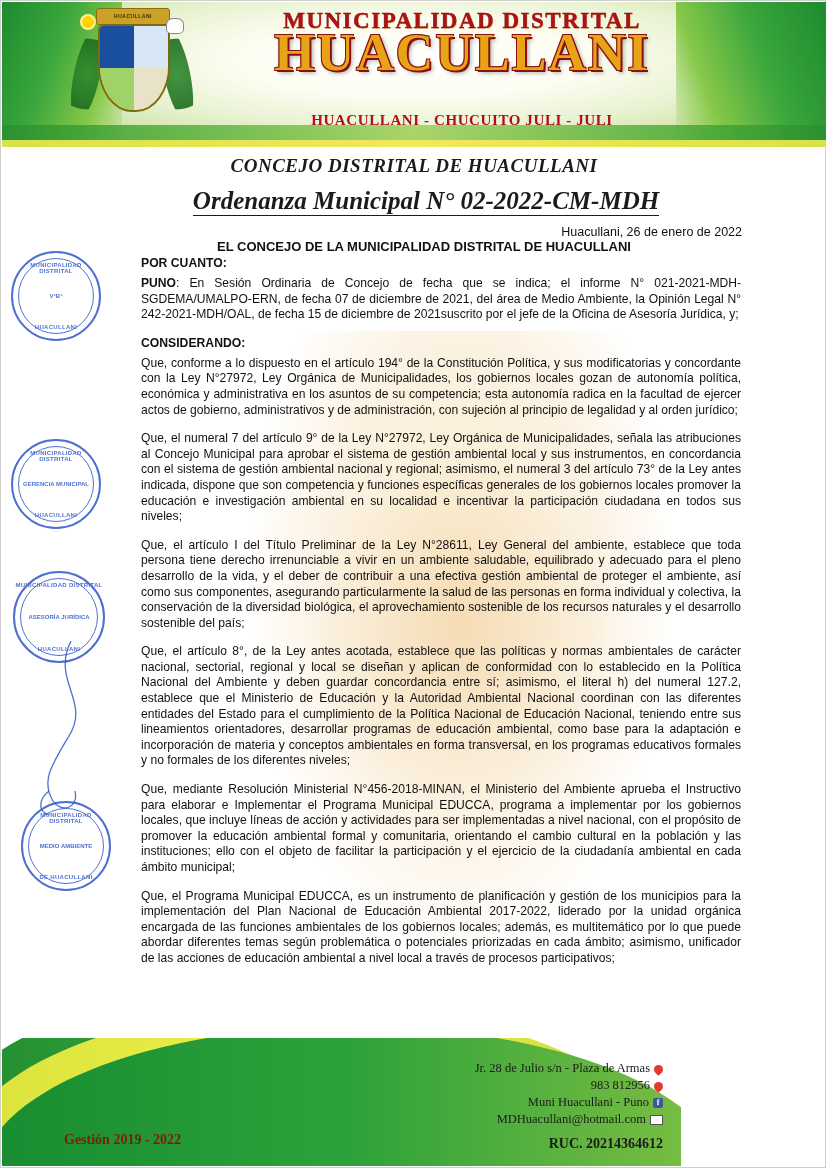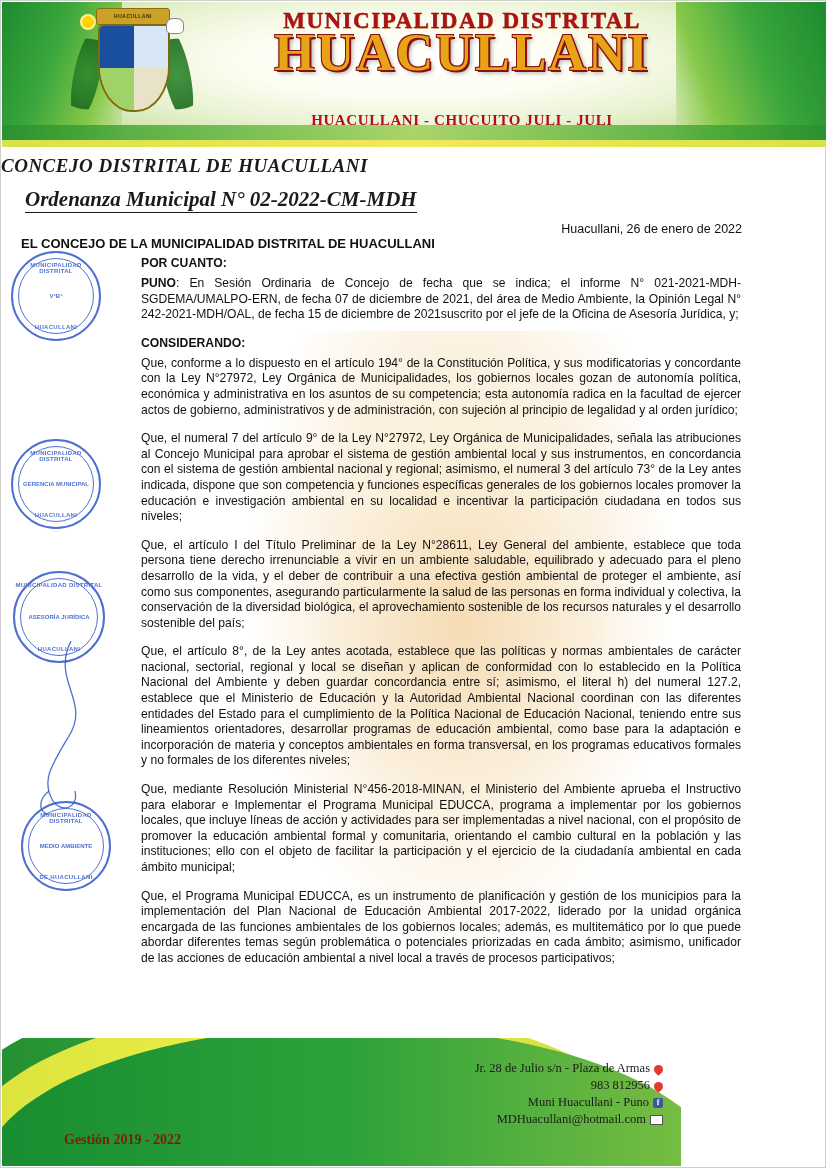--- a/index.html
+++ b/index.html
@@ -154,29 +154,29 @@
     position:absolute;left:30px;top:640px;width:80px;height:190px;
     pointer-events:none;
   }
   .sig-path{stroke:#2f57c9;fill:none;stroke-width:1.3;opacity:.85;}
 
   
   .doc{
     position:absolute;left:0;top:150px;width:826px;
   }
   .ct{
-    color:#1b1b1b;
+    text-align:center;color:#1b1b1b;
   }
   .h-concejo{
     font-family:"Liberation Serif", serif;font-style:italic;font-weight:bold;
     font-size:19px;letter-spacing:.5px;margin:4px 0 0 0;
   }
   .h-ordenanza{
     font-family:"Liberation Serif", serif;font-style:italic;font-weight:bold;
-    font-size:21px;margin:10px 0 0 0;
+    font-size:25px;margin:10px 0 0 0;
     text-decoration:none;
     padding-left:24px;
   }
   .h-ordenanza span{border-bottom:1px solid #1b1b1b;padding-bottom:1px;}
   .fecha{
     text-align:right;padding-right:85px;margin-top:10px;font-size:12.5px;color:#111;
   }
   .h-concejo2{
     margin-top:0;font-size:13px;font-weight:bold;color:#111;
     padding-left:20px;
@@ -332,16 +332,17 @@
     <div class="f-swoosh1"></div>
     <div class="f-swoosh2"></div>
     <div class="f-swoosh3"></div>
 
     <div class="f-contact">
       <span class="row"><span>Jr. 28 de Julio s/n - Plaza de Armas</span><span class="pin"></span></span>
       <span class="row"><span>983 812956</span><span class="pin"></span></span>
       <span class="row"><span>Muni Huacullani - Puno</span><span class="fb">f</span></span>
       <span class="row"><span>MDHuacullani@hotmail.com</span><span class="mailic"></span></span>
     </div>
+    <div class="f-ruc">RUC. 20214364612</div>
     <div class="f-gestion">Gestión 2019 - 2022</div>
   </div>
 
 </div>
 
 </body></html>

